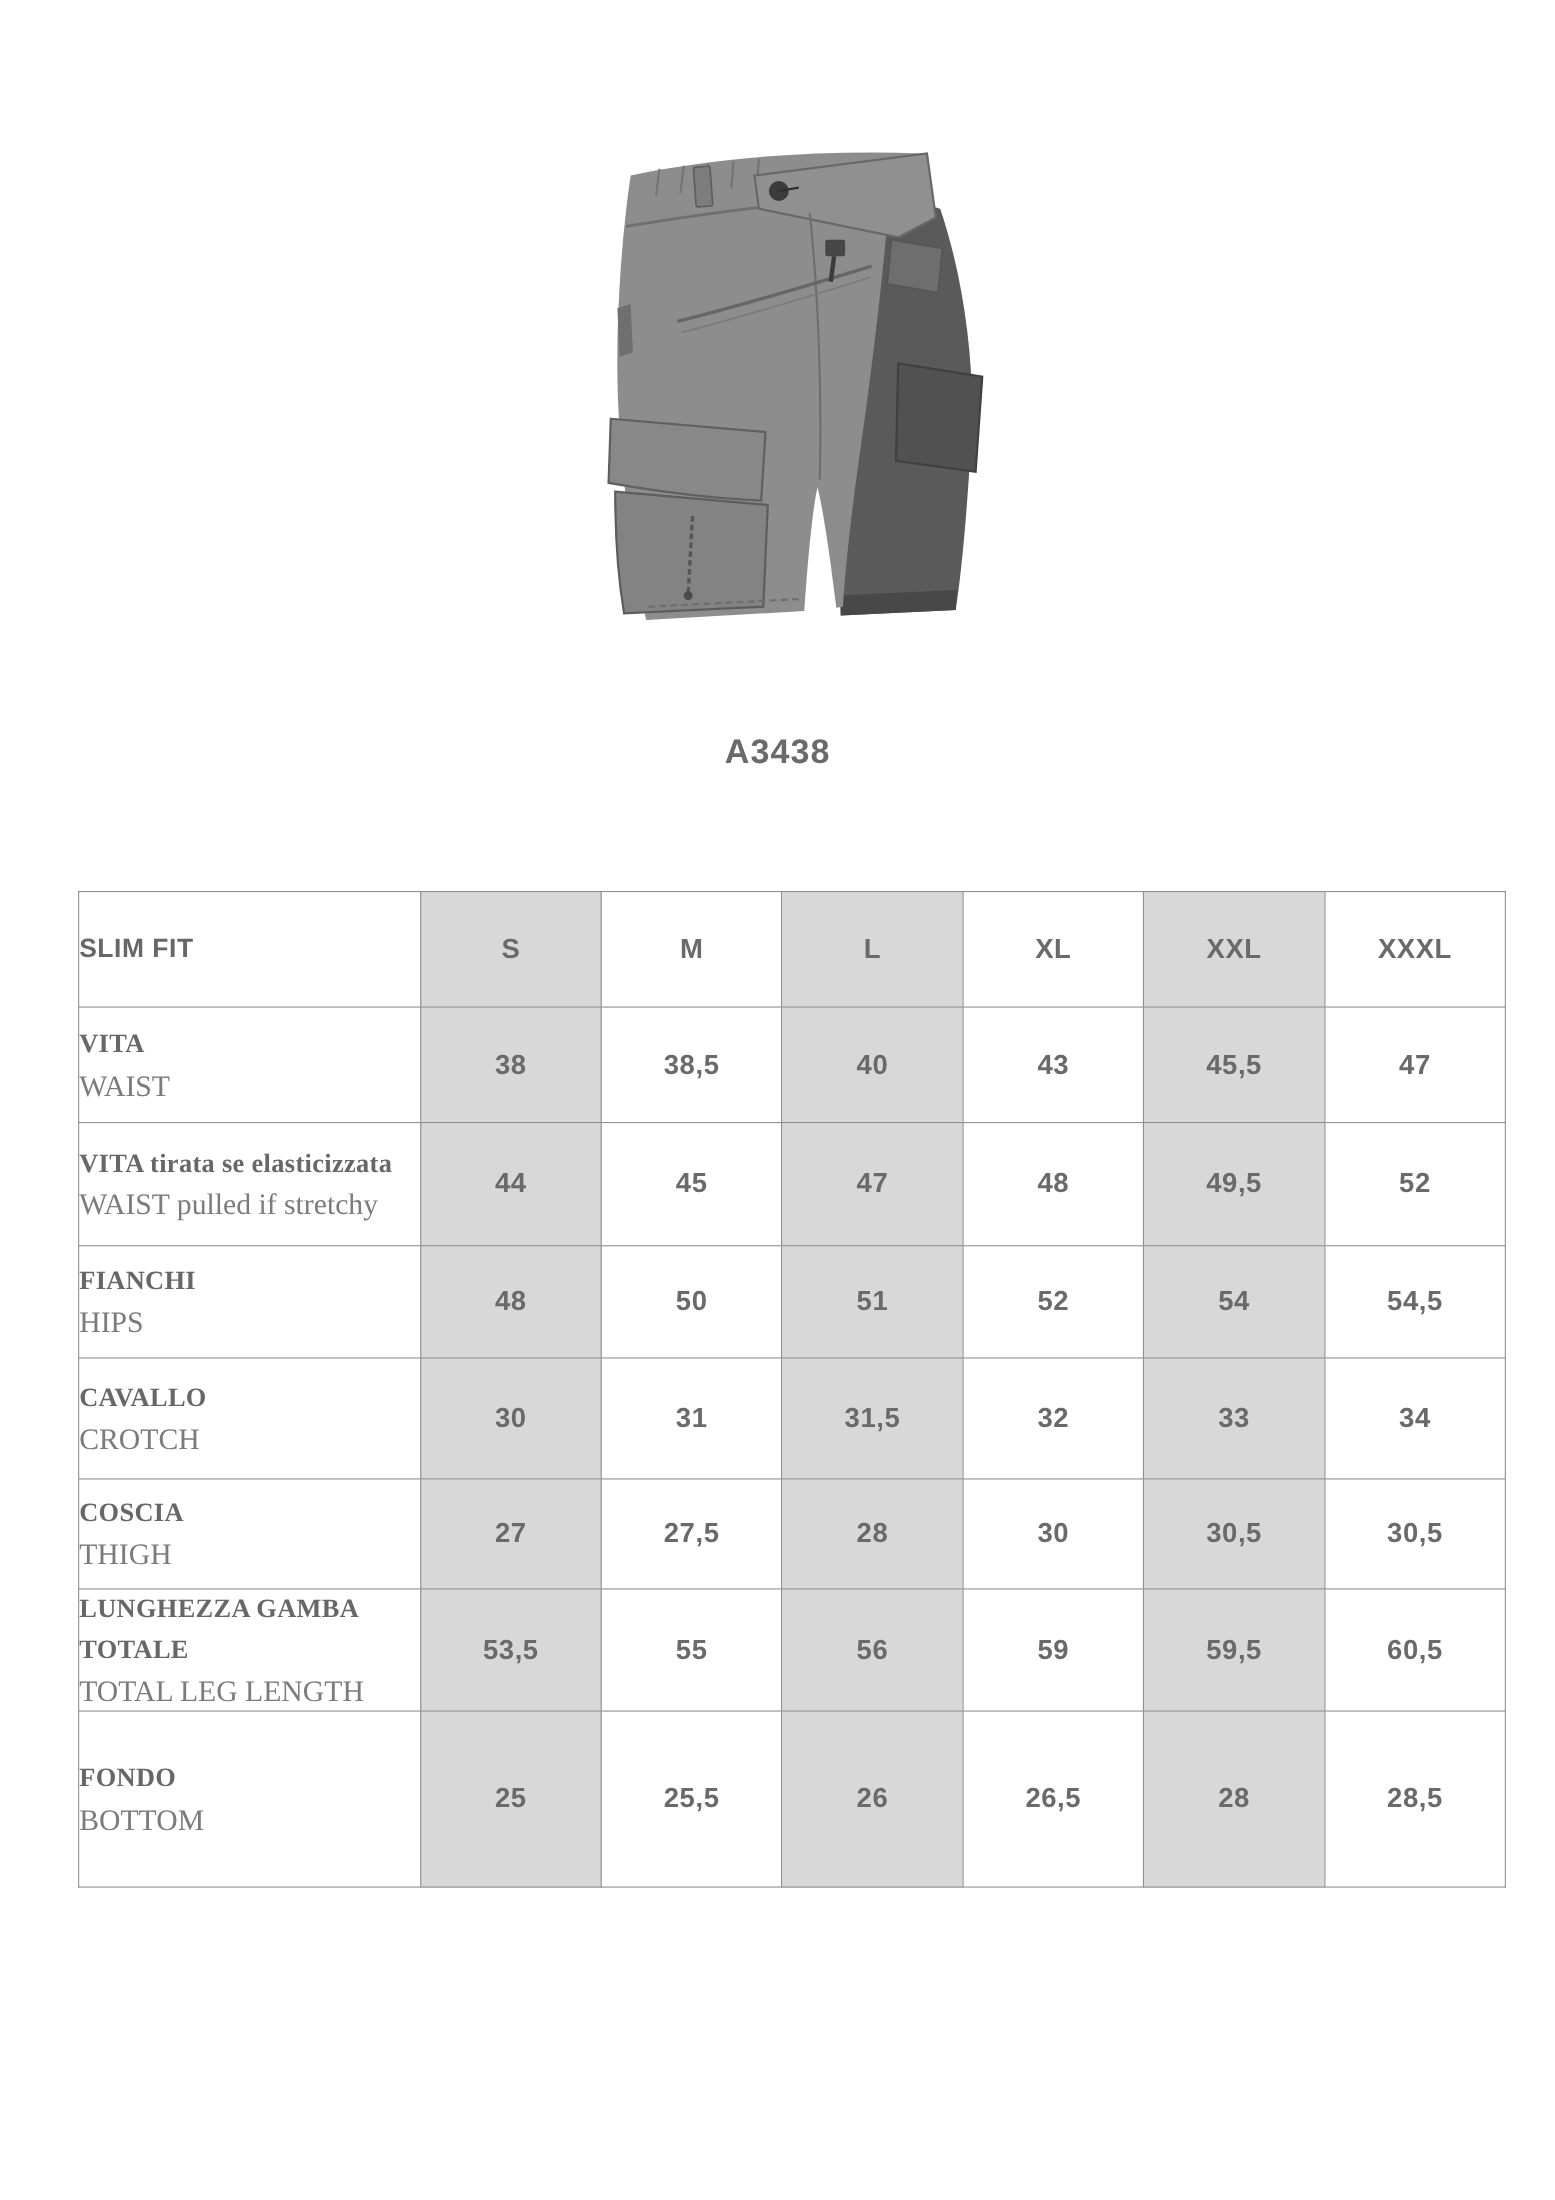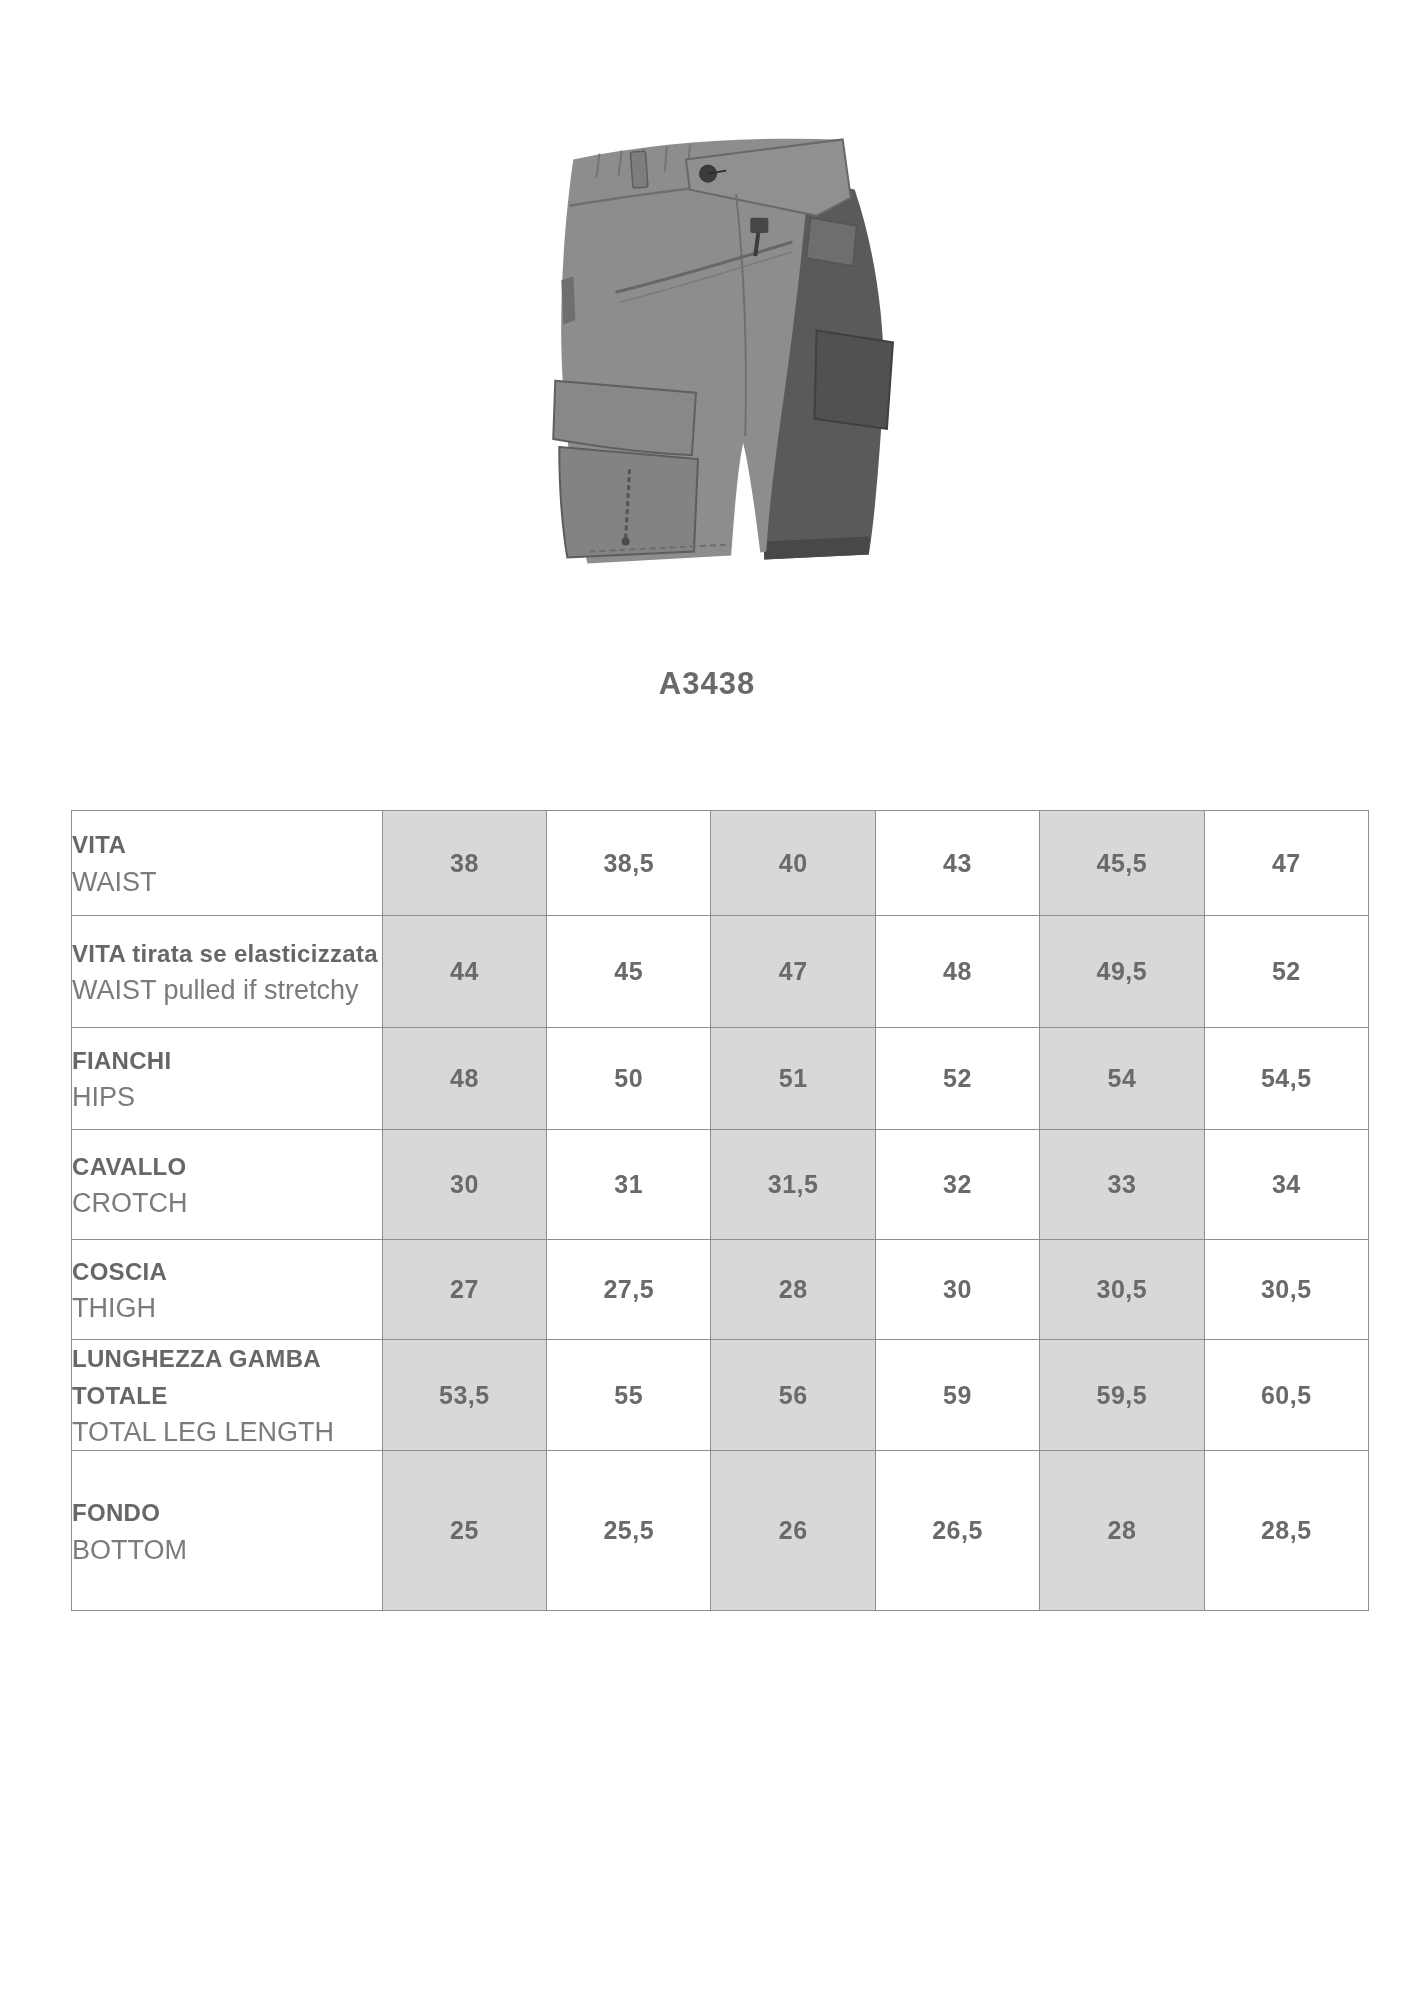--- a/index.html
+++ b/index.html
@@ -38,21 +38,21 @@
   .r-7{height:160px;}
   .fit-label,.label-cell{text-align:left;}
   .fit-label{
     font-weight:700;font-size:24px;color:#676767;
     padding:0 16px 0 26px;letter-spacing:0.5px;
   }
   .size-head,.value{
     text-align:center;font-weight:700;font-size:25px;color:#6a6a6a;
     letter-spacing:0.5px;
   }
-  .label-cell{padding:12px 16px 12px 26px;}
+  .label-cell{padding:12px 16px 12px 26px;font-family:Liberation Serif, serif;}
   .label-it{
     display:block;font-weight:700;font-size:24px;color:#676767;
     line-height:1.55;letter-spacing:0.3px;
   }
   .label-en{
     display:block;font-weight:400;font-size:27px;color:#7b7b7b;
     line-height:1.3;margin-top:1px;
   }
 </style>
 </head>
@@ -113,20 +113,29 @@
   <colgroup>
     <col class="col-label">
       <col class="col-size">
       <col class="col-size">
       <col class="col-size">
     <col class="col-size">
       <col class="col-size">
       <col class="col-size">
   </colgroup>
   <tbody>
+    <tr class="r-head">
+      <th class="fit-label">SLIM FIT</th>
+      <th class="size-head">S</th>
+      <th class="size-head">M</th>
+      <th class="size-head">L</th>
+      <th class="size-head">XL</th>
+      <th class="size-head">XXL</th>
+      <th class="size-head">XXXL</th>
+    </tr>
 
     <tr class="r-0">
       <td class="label-cell">
         <span class="label-it">VITA</span>
         <span class="label-en">WAIST</span>
       </td>
       <td class="value">38</td>
       <td class="value">38,5</td>
       <td class="value">40</td>
       <td class="value">43</td>

